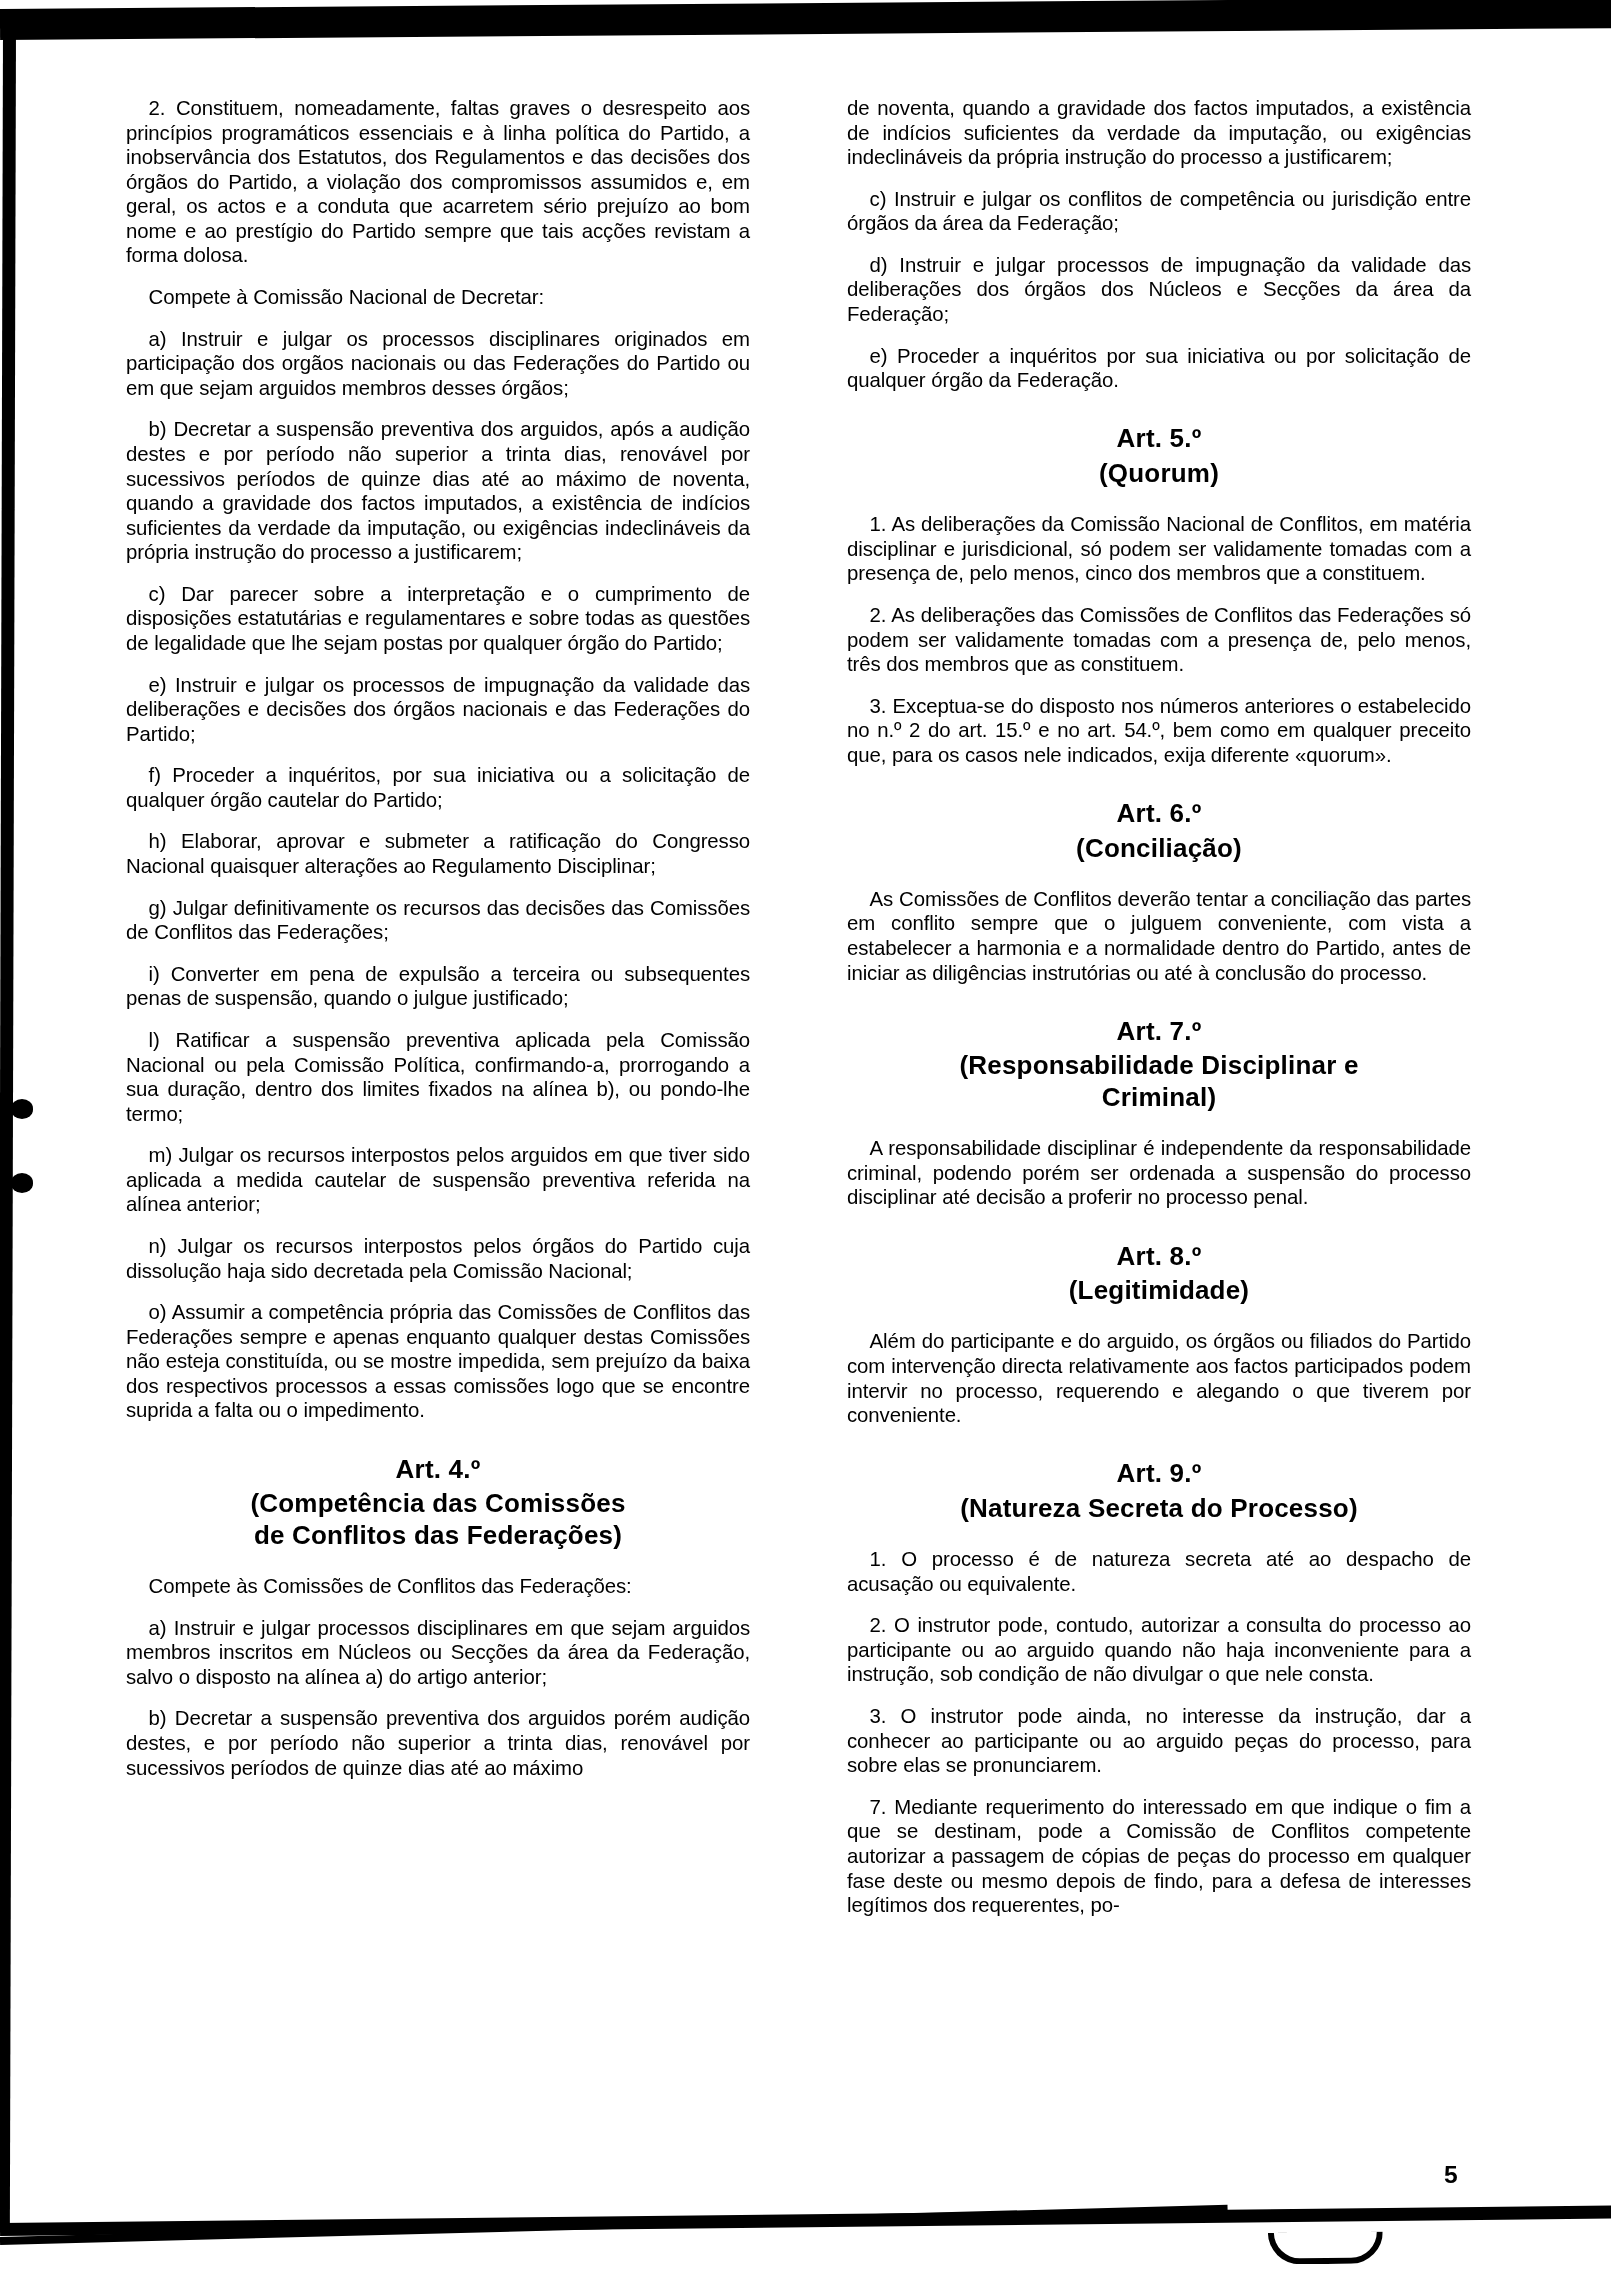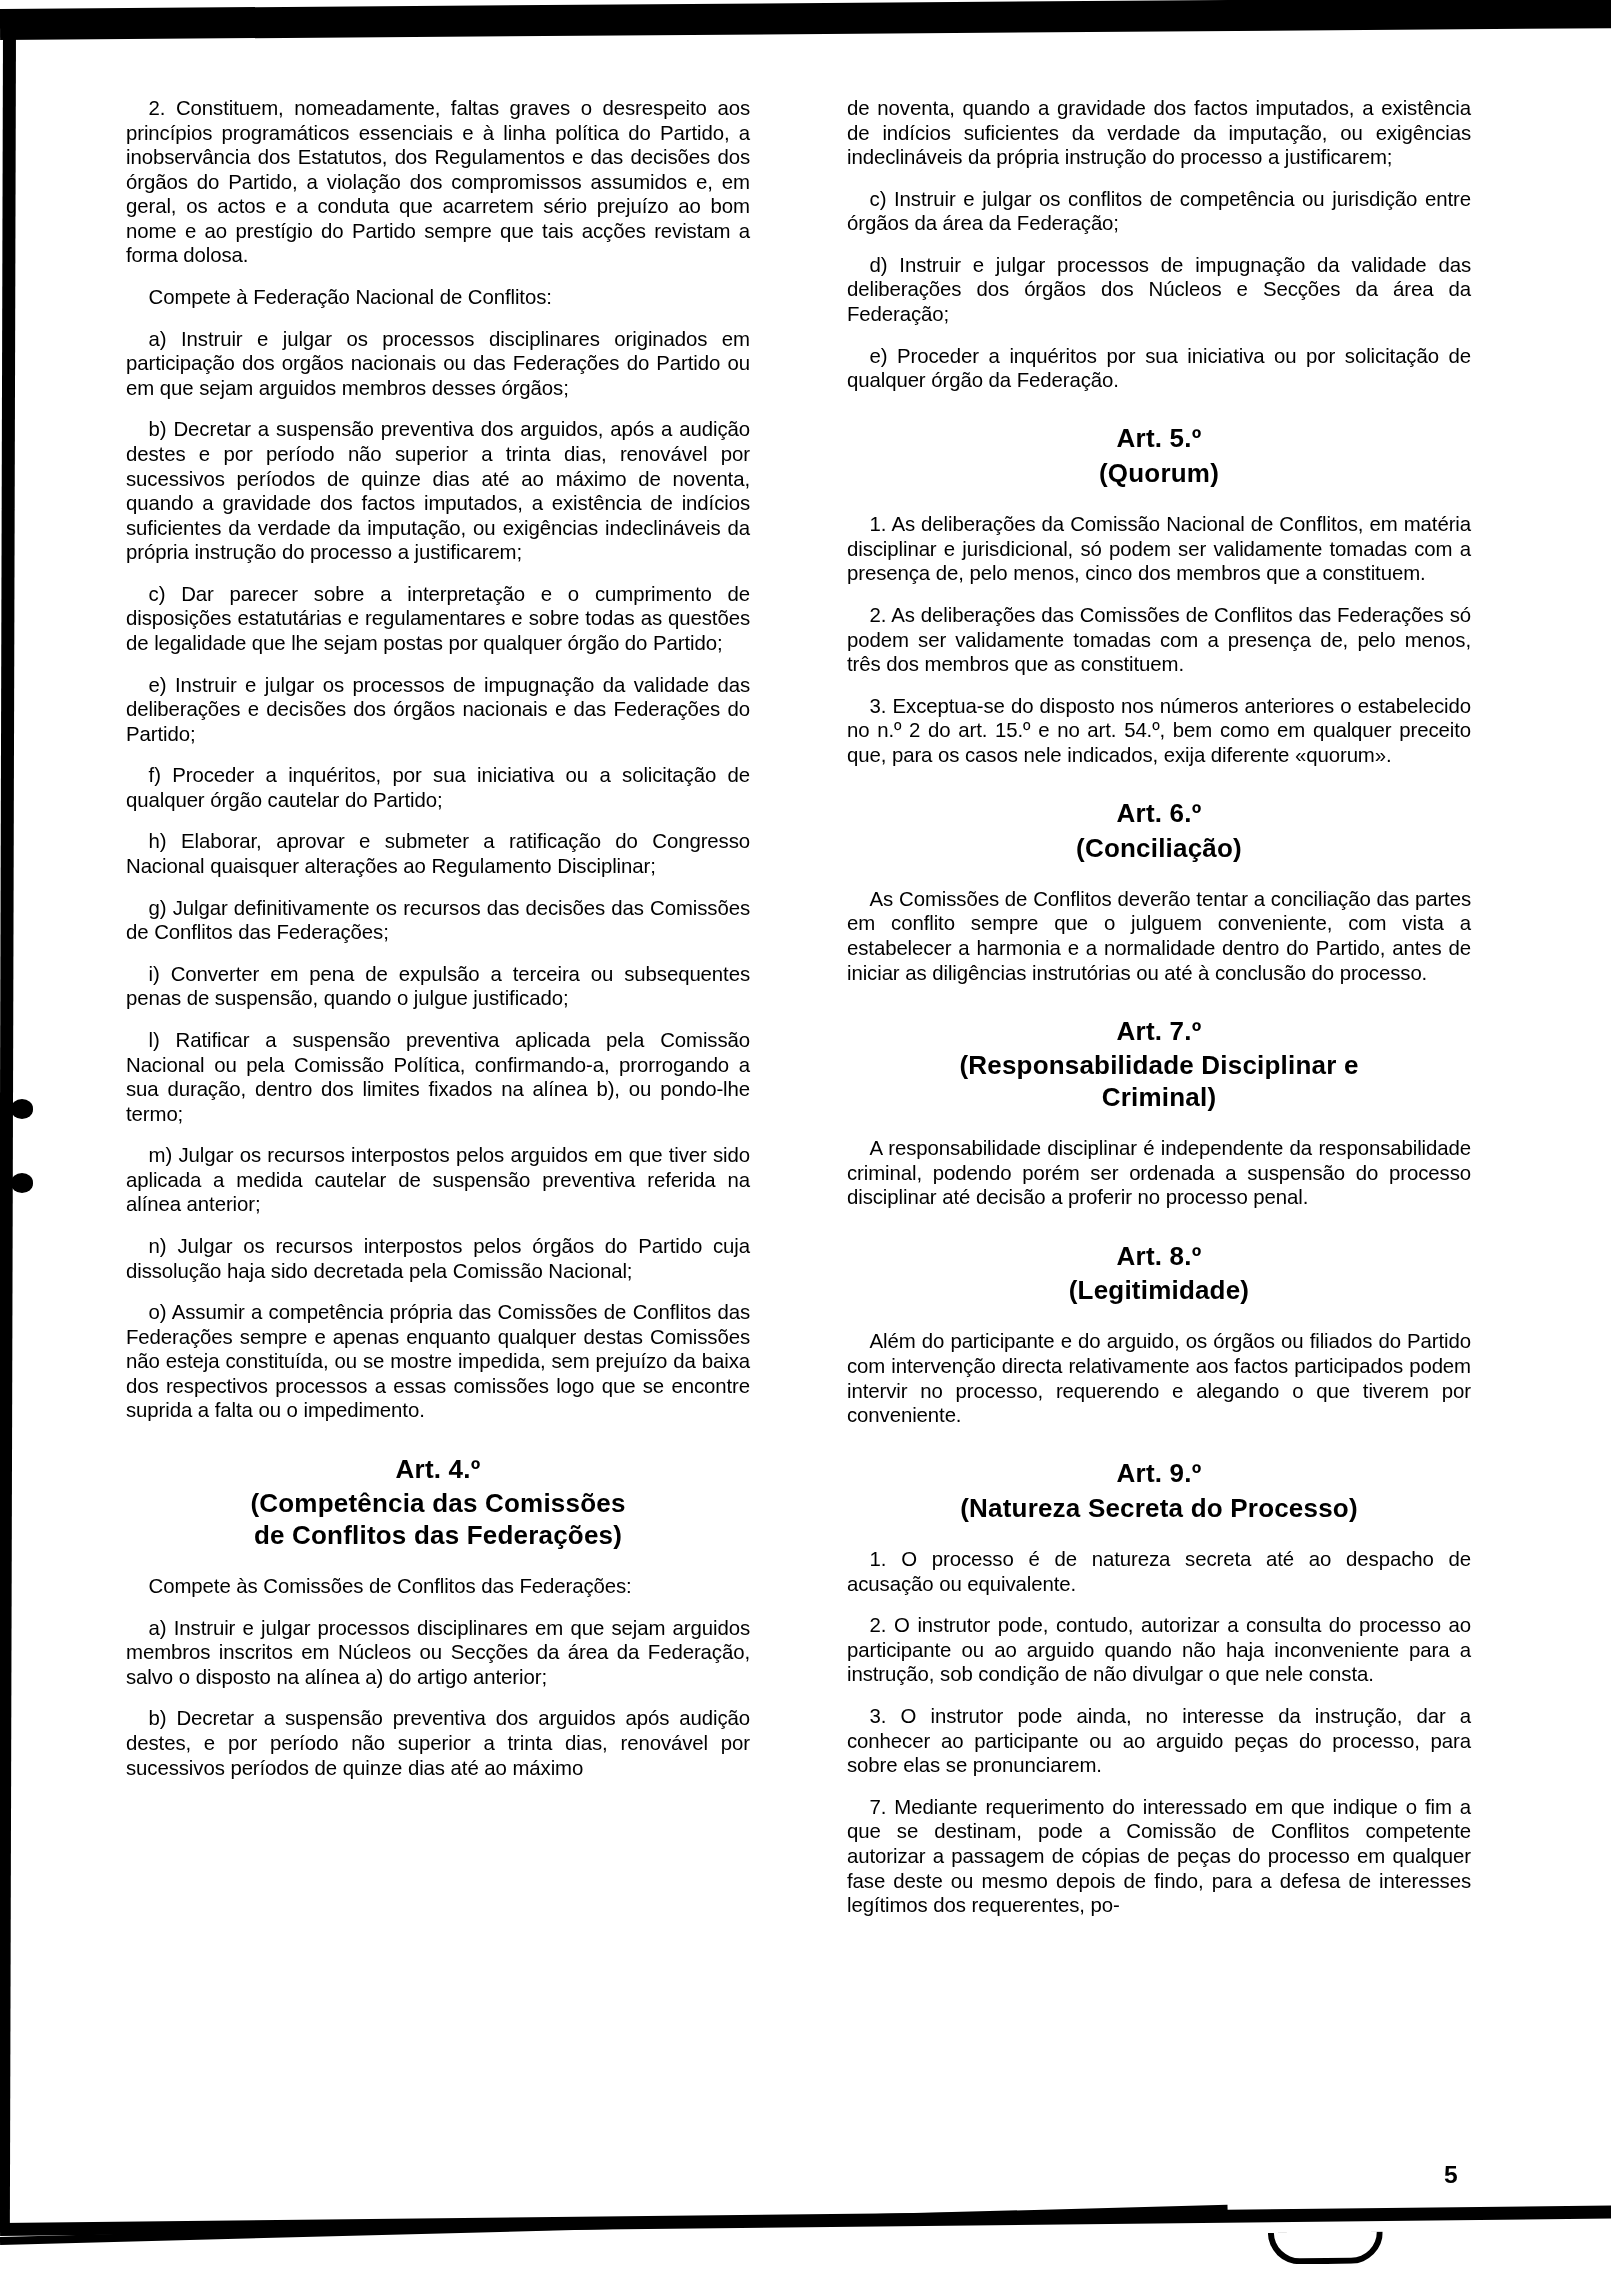--- a/index.html
+++ b/index.html
@@ -133,21 +133,21 @@
   <div class="scan-edge-bottom2"></div>
   <div class="scan-notch"></div>
 
   <div class="columns">
 
     <div class="col col-left">
 
       <p class="para">2. Constituem, nomeadamente, faltas graves o desrespeito aos princípios programáticos essenciais e à linha política do Partido, a inobservância dos Estatutos, dos Regulamentos e das decisões dos órgãos do Partido, a violação dos compromissos assumidos e, em geral, os actos e a conduta que acarretem sério prejuízo ao bom nome e ao prestígio do Partido sempre que tais acções revistam a forma dolosa.</p>
 
 
-      <p class="para lead">Compete à Federação Nacional de Conflitos:</p>
+      <p class="para lead">Compete à Comissão Nacional de Decretar:</p>
       <p class="para">a) Instruir e julgar os processos disciplinares originados em participação dos orgãos nacionais ou das Federações do Partido ou em que sejam arguidos membros desses órgãos;</p>
       <p class="para">b) Decretar a suspensão preventiva dos arguidos, após a audição destes e por período não superior a trinta dias, renovável por sucessivos períodos de quinze dias até ao máximo de noventa, quando a gravidade dos factos imputados, a existência de indícios suficientes da verdade da imputação, ou exigências indeclináveis da própria instrução do processo a justificarem;</p>
       <p class="para">c) Dar parecer sobre a interpretação e o cumprimento de disposições estatutárias e regulamentares e sobre todas as questões de legalidade que lhe sejam postas por qualquer órgão do Partido;</p>
       <p class="para">e) Instruir e julgar os processos de impugnação da validade das deliberações e decisões dos órgãos nacionais e das Federações do Partido;</p>
       <p class="para">f) Proceder a inquéritos, por sua iniciativa ou a solicitação de qualquer órgão cautelar do Partido;</p>
       <p class="para">h) Elaborar, aprovar e submeter a ratificação do Congresso Nacional quaisquer alterações ao Regulamento Disciplinar;</p>
       <p class="para">g) Julgar definitivamente os recursos das decisões das Comissões de Conflitos das Federações;</p>
       <p class="para">i) Converter em pena de expulsão a terceira ou subsequentes penas de suspensão, quando o julgue justificado;</p>
       <p class="para">l) Ratificar a suspensão preventiva aplicada pela Comissão Nacional ou pela Comissão Política, confirmando-a, prorrogando a sua duração, dentro dos limites fixados na alínea b), ou pondo-lhe termo;</p>
       <p class="para">m) Julgar os recursos interpostos pelos arguidos em que tiver sido aplicada a medida cautelar de suspensão preventiva referida na alínea anterior;</p>
@@ -155,21 +155,21 @@
       <p class="para">o) Assumir a competência própria das Comissões de Conflitos das Federações sempre e apenas enquanto qualquer destas Comissões não esteja constituída, ou se mostre impedida, sem prejuízo da baixa dos respectivos processos a essas comissões logo que se encontre suprida a falta ou o impedimento.</p>
 
       <div class="art-head">
         <span class="num">Art. 4.º</span>
         <span class="title-line">(Competência das Comissões</span>
         <span class="title-line">de Conflitos das Federações)</span>
       </div>
 
       <p class="para lead">Compete às Comissões de Conflitos das Federações:</p>
       <p class="para">a) Instruir e julgar processos disciplinares em que sejam arguidos membros inscritos em Núcleos ou Secções da área da Federação, salvo o disposto na alínea a) do artigo anterior;</p>
-      <p class="para">b) Decretar a suspensão preventiva dos arguidos após audição destes, e por período não superior a trinta dias, renovável por sucessivos períodos de quinze dias até ao máximo</p>
+      <p class="para">b) Decretar a suspensão preventiva dos arguidos porém audição destes, e por período não superior a trinta dias, renovável por sucessivos períodos de quinze dias até ao máximo</p>
     </div>
 
     <div class="col col-right">
 
       <p class="para noindent">de noventa, quando a gravidade dos factos imputados, a existência de indícios suficientes da verdade da imputação, ou exigências indeclináveis da própria instrução do processo a justificarem;</p>
       <p class="para">c) Instruir e julgar os conflitos de competência ou jurisdição entre órgãos da área da Federação;</p>
       <p class="para">d) Instruir e julgar processos de impugnação da validade das deliberações dos órgãos dos Núcleos e Secções da área da Federação;</p>
       <p class="para">e) Proceder a inquéritos por sua iniciativa ou por solicitação de qualquer órgão da Federação.</p>
 
       <div class="art-head">

